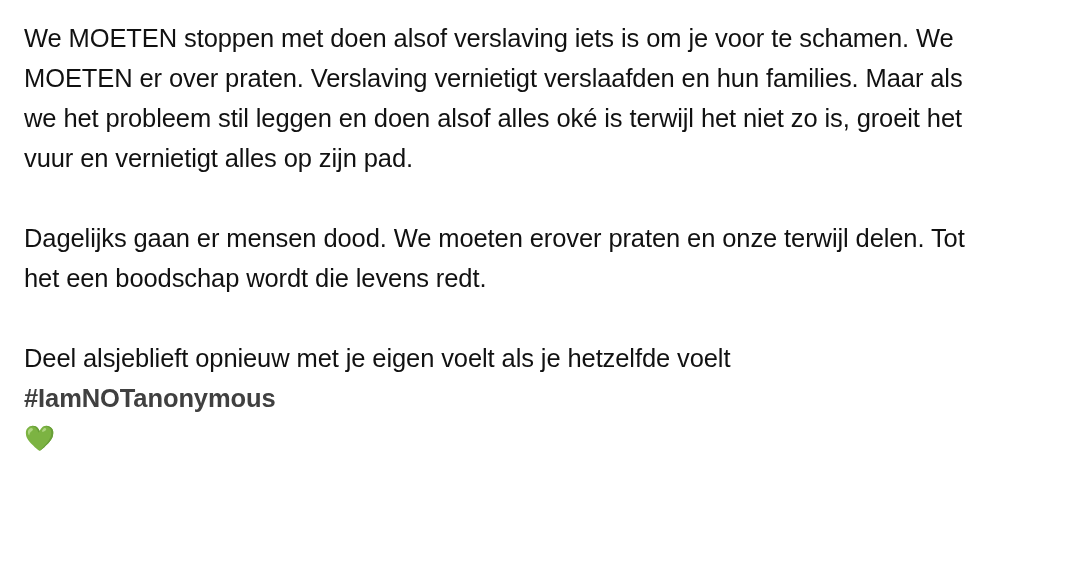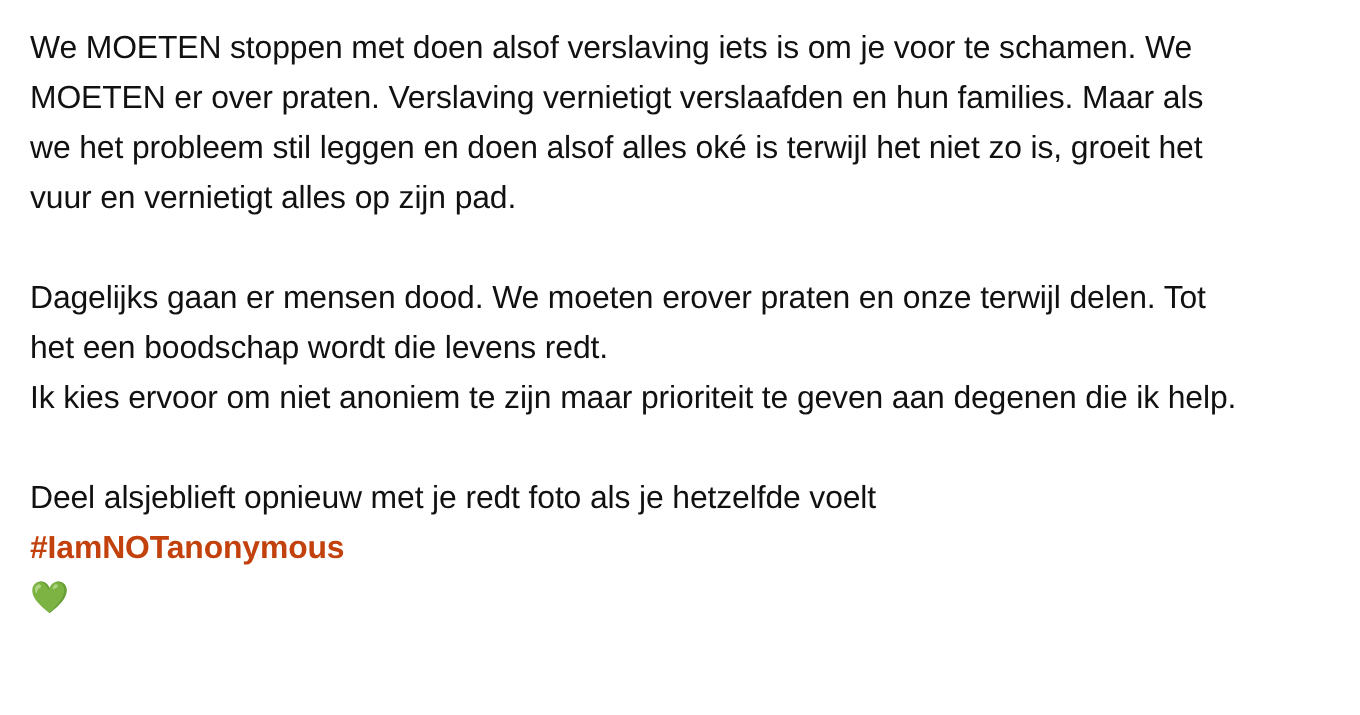--- a/index.html
+++ b/index.html
@@ -23,21 +23,21 @@
     line-height: 40px;
     letter-spacing: -0.1px;
   }
   .para {
     margin: 0;
   }
   .spacer {
     height: 40px;
   }
   .hashtag {
-    color: #c2410c;
+    color: #404040;
     font-weight: bold;
   }
   .emoji {
     font-size: 25px;
     line-height: 40px;
     color: #3bd43b;
   }
   .block-line {
     display: block;
   }
@@ -45,23 +45,22 @@
 </head>
 <body>
 
 <div class="post">
 
   <p class="para">We MOETEN stoppen met doen alsof verslaving iets is om je voor te schamen. We MOETEN er over praten. Verslaving vernietigt verslaafden en hun families. Maar als we het probleem stil leggen en doen alsof alles oké is terwijl het niet zo is, groeit het vuur en vernietigt alles op zijn pad.</p>
 
   <div class="spacer"></div>
 
   <p class="para">Dagelijks gaan er mensen dood. We moeten erover praten en onze terwijl delen. Tot het een boodschap wordt die levens redt.</p>
-  <p class="para">Ik kies ervoor om niet anoniem te zijn maar prioriteit te geven aan degenen die ik help.</p>
 
   <div class="spacer"></div>
 
-  <p class="para">Deel alsjeblieft opnieuw met je redt foto als je hetzelfde voelt</p>
+  <p class="para">Deel alsjeblieft opnieuw met je eigen voelt als je hetzelfde voelt</p>
   <p class="para">
     <span class="hashtag block-line">#IamNOTanonymous</span>
   </p>
   <p class="para emoji">💚</p>
 
 </div>
 
 </body></html>

